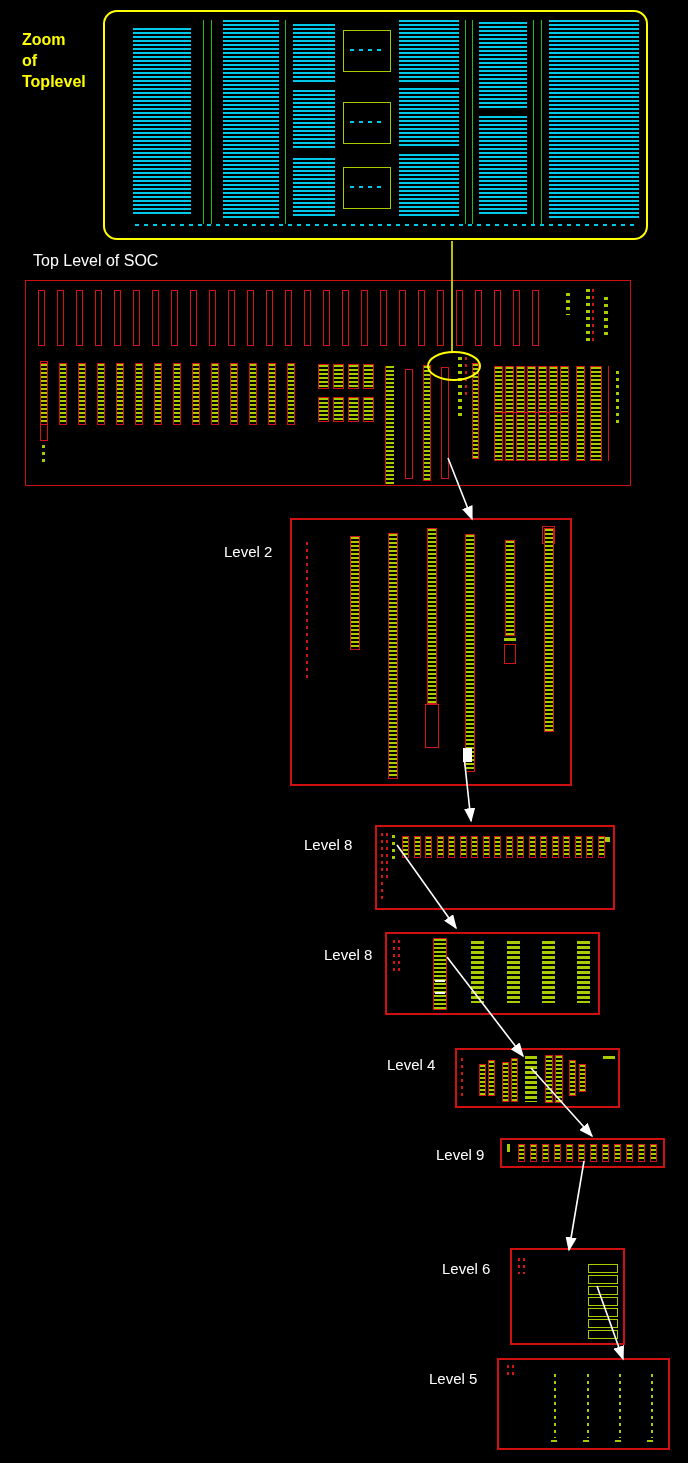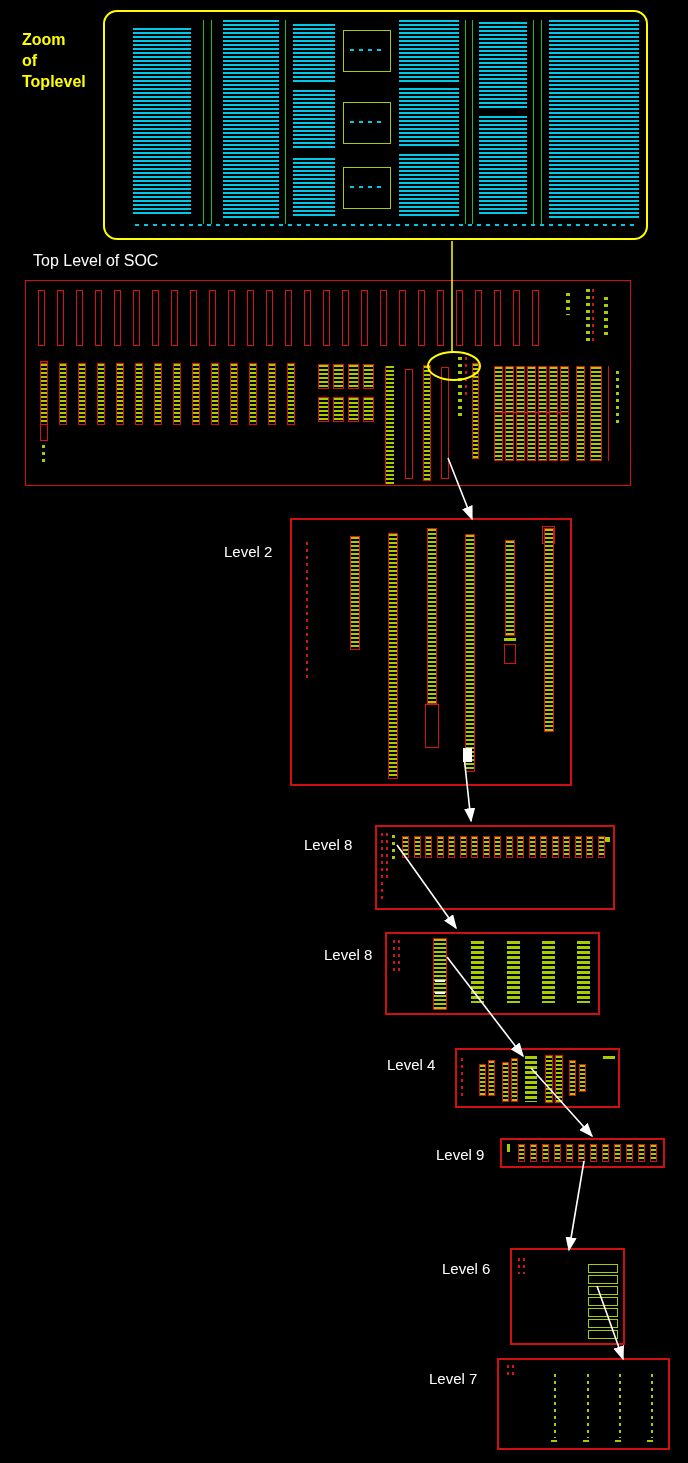--- a/index.html
+++ b/index.html
@@ -258,21 +258,21 @@
       <div class="gfx dash-r" style="left: 11px; top: 8px; width: 2px; height: 16px;"></div>
       <div class="gfx gbox" style="left: 76px; top: 14px; width: 30px; height: 9px;"></div>
       <div class="gfx gbox" style="left: 76px; top: 25px; width: 30px; height: 9px;"></div>
       <div class="gfx gbox" style="left: 76px; top: 36px; width: 30px; height: 9px;"></div>
       <div class="gfx gbox" style="left: 76px; top: 47px; width: 30px; height: 9px;"></div>
       <div class="gfx gbox" style="left: 76px; top: 58px; width: 30px; height: 9px;"></div>
       <div class="gfx gbox" style="left: 76px; top: 69px; width: 30px; height: 9px;"></div>
       <div class="gfx gbox" style="left: 76px; top: 80px; width: 30px; height: 9px;"></div>
     </div>
 
-  <div id="lbl-l7" class="lbl">Level 7</div>
+  <div id="lbl-l7" class="lbl">Level 5</div>
   <div id="l7-box" class="box level-box">
       <div class="gfx dash-r" style="left: 8px; top: 5px; width: 2px; height: 12px;"></div>
       <div class="gfx dash-r" style="left: 13px; top: 5px; width: 2px; height: 12px;"></div>
       <div class="gfx dash-g" style="left: 55px; top: 14px; width: 2px; height: 64px;"></div>
       <div class="gfx dash-g" style="left: 88px; top: 14px; width: 2px; height: 64px;"></div>
       <div class="gfx dash-g" style="left: 120px; top: 14px; width: 2px; height: 64px;"></div>
       <div class="gfx dash-g" style="left: 152px; top: 14px; width: 2px; height: 64px;"></div>
       <div class="gfx gtick" style="left: 52px; top: 80px; width: 6px; height: 2px;"></div>
       <div class="gfx gtick" style="left: 84px; top: 80px; width: 6px; height: 2px;"></div>
       <div class="gfx gtick" style="left: 116px; top: 80px; width: 6px; height: 2px;"></div>

